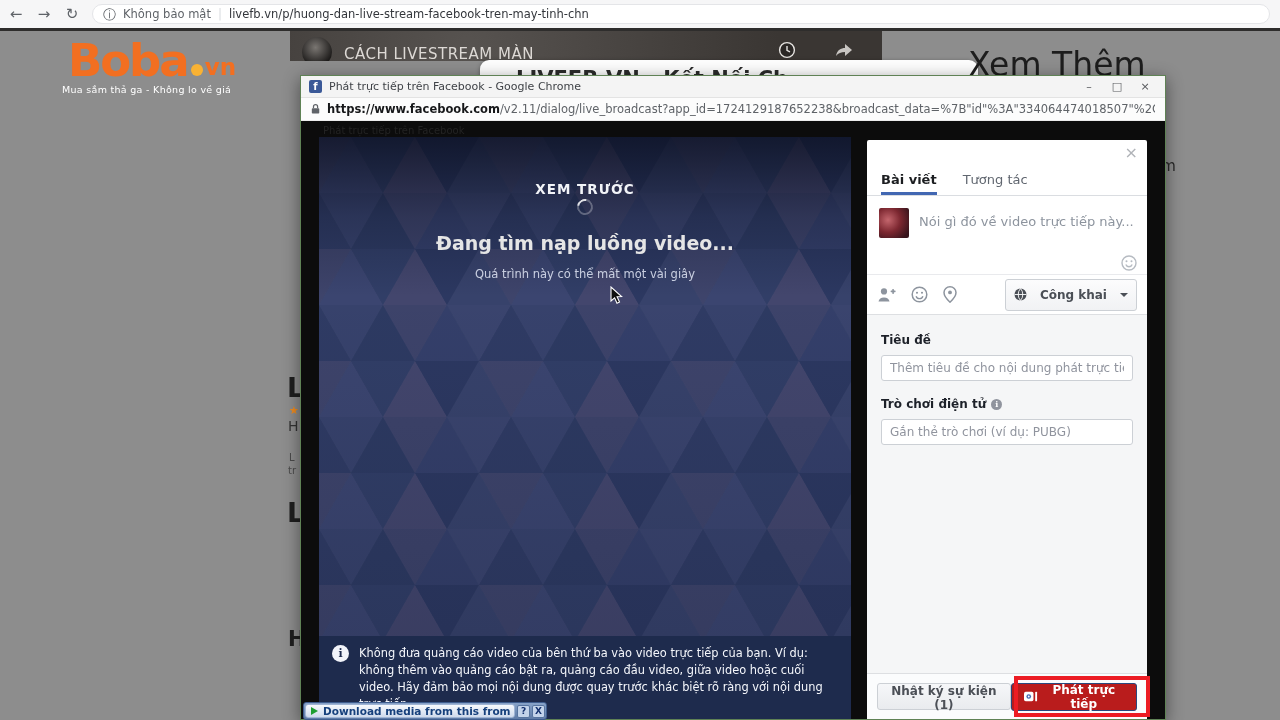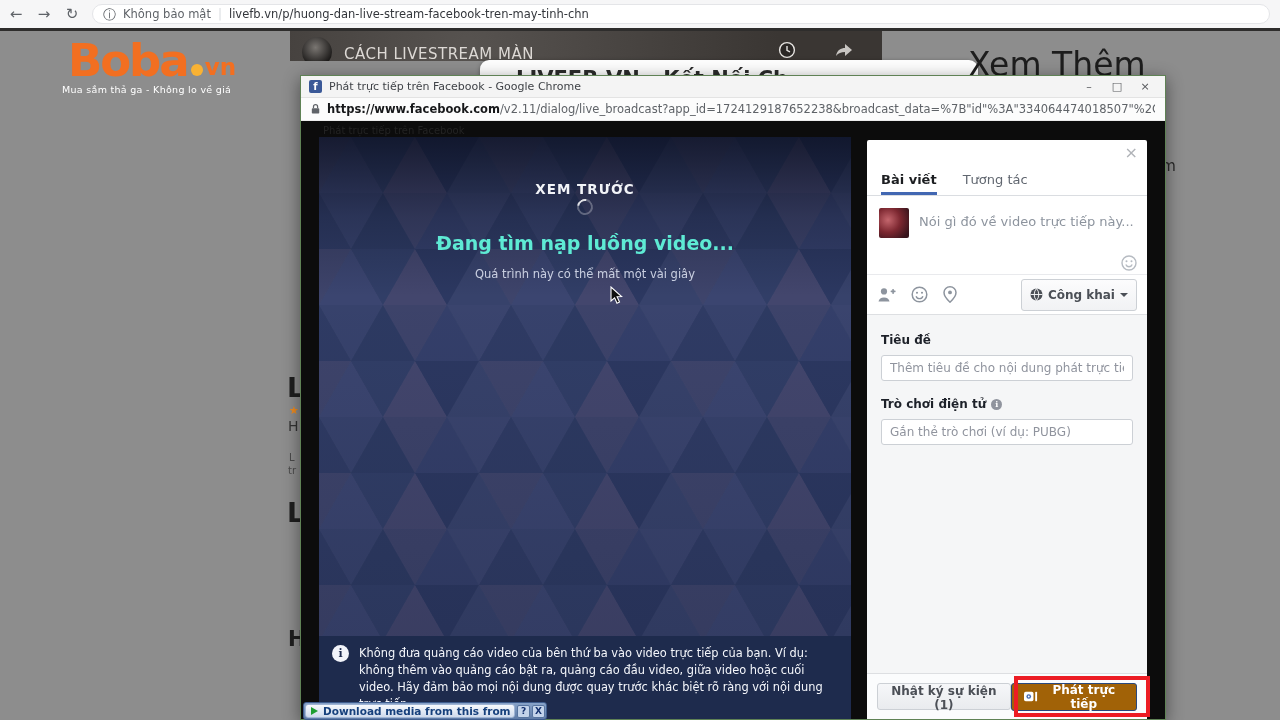--- a/index.html
+++ b/index.html
@@ -51,50 +51,50 @@
   .popup-content { position:absolute; top:46px; left:0; right:0; bottom:0; background:#0c0c0c; overflow:hidden; }
   .ghost-title { position:absolute; left:22px; top:3px; font-size:10px; color:#232323; }
 
   
   .preview { position:absolute; left:18px; top:15px; width:532px; height:585px; display:flex; flex-direction:column; }
   .preview-main { position:relative; height:523px; background:#2e3a63; overflow:hidden; }
   .preview-main svg.tri { position:absolute; inset:0; }
   .preview-shade { position:absolute; inset:0; background:linear-gradient(180deg, rgba(7,11,26,.72) 0%, rgba(7,11,26,.25) 16%, rgba(7,11,26,0) 32%, rgba(16,22,46,.18) 100%); }
   .pv-heading { position:absolute; top:44px; width:100%; text-align:center; color:#f2f4f8; font-size:13.5px; font-weight:bold; letter-spacing:1px; }
   .pv-spinner { position:absolute; top:62px; left:50%; margin-left:-8px; width:16px; height:16px; border-radius:50%; border:2px solid rgba(255,255,255,.28); border-top-color:rgba(255,255,255,.85); transform:rotate(-35deg); }
-  .pv-status { position:absolute; top:95px; width:100%; text-align:center; color:#5eead4; font-size:19px; font-weight:bold; }
+  .pv-status { position:absolute; top:95px; width:100%; text-align:center; color:#e5e5e5; font-size:19px; font-weight:bold; }
   .pv-sub { position:absolute; top:130px; width:100%; text-align:center; color:rgba(238,243,255,.8); font-size:11.5px; }
   .pv-cursor { position:absolute; left:291px; top:149px; }
   .preview-footer { flex:1; background:#1e2b4d; display:flex; gap:10px; padding:9px 13px; align-items:flex-start; }
   .info-circle { flex:none; width:17px; height:17px; border-radius:50%; background:#f2f4fa; color:#1e2b4d; font-size:11px; font-weight:bold; text-align:center; line-height:17px; font-family:"DejaVu Serif","Liberation Serif",serif; }
   .pf-text { color:#f4f6fb; font-size:11.4px; line-height:1.5; }
 
   
   .panel { position:absolute; left:566px; top:18px; width:280px; bottom:0; background:#fff; border-radius:2px; display:flex; flex-direction:column; }
   .panel-close { position:absolute; top:5px; right:9px; color:#b0b3b8; font-size:16px; line-height:1; cursor:default; }
   .tabs { height:56px; display:flex; align-items:flex-end; padding:0 14px; border-bottom:1px solid #dadde1; gap:26px; }
   .tab { font-size:13px; padding-bottom:8px; color:#616770; }
   .tab.active { color:#1c1e21; font-weight:bold; border-bottom:3px solid #4267b2; padding-bottom:5px; }
   .composer { height:56px; display:flex; padding:12px 12px 0; gap:10px; }
   .composer-avatar { width:30px; height:30px; border-radius:2px; flex:none;
     background:radial-gradient(circle at 30% 40%, #c4666d, #7c2730 45%, #38141c 85%); }
   .composer-ph { color:#8d949e; font-size:13px; padding-top:6px; }
   .emoji-row { height:22px; display:flex; justify-content:flex-end; padding:0 10px; align-items:center; }
   .action-row { height:40px; border-top:1px solid #e9eaed; display:flex; align-items:center; padding:0 10px; gap:15px; }
-  .privacy-btn { margin-left:auto; height:32px; display:flex; align-items:center; gap:5px; border:1px solid #ccd0d5; border-radius:3px; background:linear-gradient(#fcfcfd,#f1f2f4); padding:0 8px; }
+  .privacy-btn { margin-left:auto; height:32px; display:flex; align-items:center; gap:13px; border:1px solid #ccd0d5; border-radius:3px; background:linear-gradient(#fcfcfd,#f1f2f4); padding:0 8px; }
   .privacy-label { font-size:12px; font-weight:bold; color:#4b4f56; }
   .caret { width:0; height:0; border-left:4px solid transparent; border-right:4px solid transparent; border-top:4px solid #4b4f56; }
   .form-section { flex:1; background:#f5f6f7; border-top:1px solid #dddfe2; padding:12px 14px; }
   .form-label { font-size:12px; font-weight:bold; color:#1d2129; margin:6px 0 8px; display:flex; align-items:center; gap:5px; }
   .mini-info { width:11px; height:11px; border-radius:50%; background:#90949e; color:#fff; font-size:8px; font-weight:bold; text-align:center; line-height:11px; font-family:"DejaVu Serif","Liberation Serif",serif; }
   .form-input { width:100%; height:26px; border:1px solid #ccd0d5; border-radius:3px; padding:0 8px; font-size:12px; color:#1d2129; background:#fff; font-family:inherit; margin-bottom:10px; }
   .form-input::placeholder { color:#90949e; }
   .panel-footer { height:46px; border-top:1px solid #dddfe2; background:#fbfcfd; display:flex; align-items:center; justify-content:space-between; padding:0 10px; position:relative; }
   .btn-gray { height:27px; border:1px solid #ccd0d5; border-radius:3px; background:linear-gradient(#f6f7f9,#e9ebee); color:#4b4f56; font-size:12px; font-weight:bold; padding:0 10px; font-family:inherit; }
-  .btn-blue { height:28px; border:1px solid #29487d; border-radius:3px; background:#a16207; color:#fff; font-size:12px; font-weight:bold; padding:0 12px; display:flex; align-items:center; gap:6px; font-family:inherit; }
+  .btn-blue { height:28px; border:1px solid #29487d; border-radius:3px; background:#b91c1c; color:#fff; font-size:12px; font-weight:bold; padding:0 12px; display:flex; align-items:center; gap:6px; font-family:inherit; }
   .red-box { position:absolute; left:147px; top:2px; width:136px; height:41px; border:4px solid #ec1c24; z-index:6; pointer-events:none; }
 
   
   .dl-bar { position:absolute; left:303px; top:702px; width:244px; height:18px; z-index:50; background:linear-gradient(#87a2c8,#5e7aa6); border:1px solid #3f5d8e; border-radius:3px; display:flex; align-items:center; padding:1px; }
   .dl-pill { flex:1; height:14px; background:linear-gradient(#f7fafd,#cfdaec); border:1px solid #9fb4d4; border-radius:3px; display:flex; align-items:center; gap:5px; padding:0 5px; overflow:hidden; }
   .dl-play { width:0; height:0; border-left:7px solid #1e9e31; border-top:4px solid transparent; border-bottom:4px solid transparent; }
   .dl-label { font-size:10.5px; font-weight:bold; color:#16407c; white-space:nowrap; }
   .dl-btn { width:13px; height:13px; margin-left:2px; background:#c3d3ea; border:1px solid #57749f; border-radius:2px; color:#14316e; font-size:9px; font-weight:bold; display:flex; align-items:center; justify-content:center; flex:none; }
 </style>
 </head>

